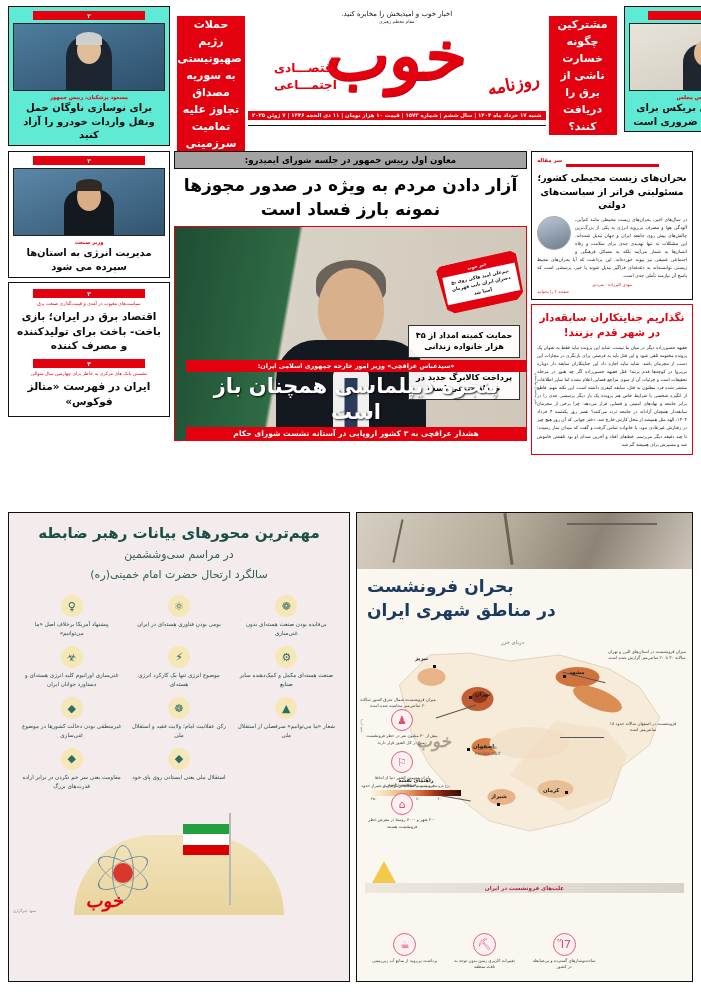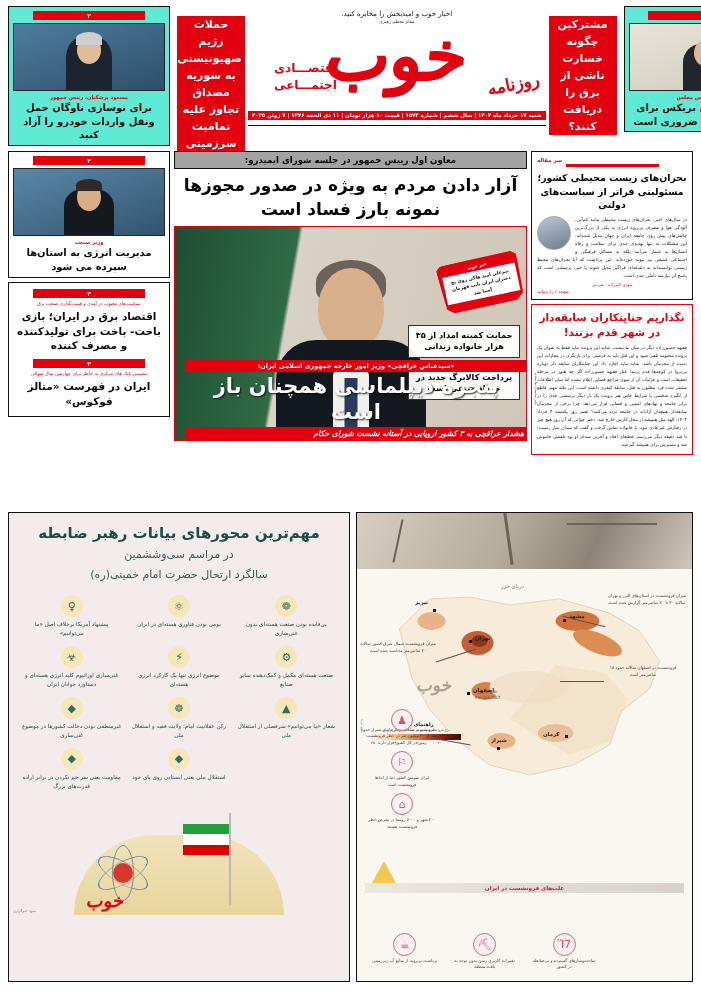--- a/index.html
+++ b/index.html
@@ -85,21 +85,21 @@
   .stamp-cap { color:#fff; font-size:4.4px; text-align:center; font-weight:bold; margin-bottom:2px;}
   .stamp-inner { background:#fff; padding:3px 2px; font-size:4.6px; line-height:1.6; text-align:center; font-weight:bold; color:#111; transform:rotate(2deg);}
 
   .bullet-box { position:absolute; right:6px; width:112px; background:rgba(255,255,255,0.94); border:0.8px solid #333; padding:4px 3px; font-size:8.2px; font-weight:bold; line-height:1.45; text-align:center;}
   .bullet-1 { top:98px; }
   .bullet-2 { top:140px; }
 
   .lead-foot { position:absolute; left:0; right:0; bottom:0;margin-left:11px; }
   .foot-kicker { background:#e3000f; color:#fff; font-size:6.4px; text-align:center; padding:2px; font-weight:bold;}
   .foot-head { text-align:center; font-size:21px; font-weight:bold; color:#fff; line-height:1.25; text-shadow:1px 1px 2px rgba(0,0,0,.85); padding:1px 0;}
-  .foot-sub { background:#e3000f; color:#fff; font-size:7.6px; text-align:right; padding:2px; font-weight:bold;font-style:italic;}
+  .foot-sub { background:#e3000f; color:#fff; font-size:7.6px; text-align:center; padding:2px; font-weight:bold;}
 
   
   .bottom { display:flex; flex-direction:row-reverse; gap:6px; margin-top:6px; height:470px; }
   .panel { border:1.5px solid #111; overflow:hidden; position:relative;}
   .panel-right { width:342px; flex:0 0 342px; background:#f4ecec;}
   .panel-left { flex:1; background:#faf7f1;}
 
   
   .ig-title { text-align:center; padding:10px 12px 4px;}
   .ig-t1 { font-size:15px; font-weight:bold; color:#1a4f47; line-height:1.35;}
@@ -370,20 +370,24 @@
     </div>
 
     <div class="panel panel-left">
       <div class="sb-photo">
         <div class="sb-photo-inner"></div>
         <div class="sb-crack" style="left:40px;top:6px;width:2px;height:44px;transform:rotate(12deg)"></div>
         <div class="sb-crack" style="left:150px;top:0;width:3px;height:52px;transform:rotate(-8deg)"></div>
         <div class="sb-crack" style="left:210px;top:10px;width:90px;height:2px;"></div>
       </div>
 
+      <div class="sb-title">
+        <div class="sb-t">بحران فرونشست</div>
+        <div class="sb-t">در مناطق شهری ایران</div>
+      </div>
 
       <div class="map-area">
 
         <svg width="100%" height="250" viewBox="0 0 330 250" style="position:absolute;inset:0">
           <path d="M40 60 L70 30 L110 28 L150 36 L200 30 L250 44 L280 62 L300 92 L290 120 L262 142 L250 176 L214 196 L170 206 L130 196 L96 170 L70 140 L52 108 Z" fill="#f7ecd9" stroke="#e2d4bb" stroke-width="1"></path>
           <g opacity="0.95">
             <ellipse cx="118" cy="74" rx="16" ry="12" fill="#c0562c"></ellipse>
             <ellipse cx="120" cy="72" rx="8" ry="6" fill="#8a2a12"></ellipse>
             <ellipse cx="126" cy="122" rx="14" ry="9" fill="#d97a3e"></ellipse>
             <ellipse cx="218" cy="52" rx="22" ry="10" fill="#cf6b34"></ellipse>

